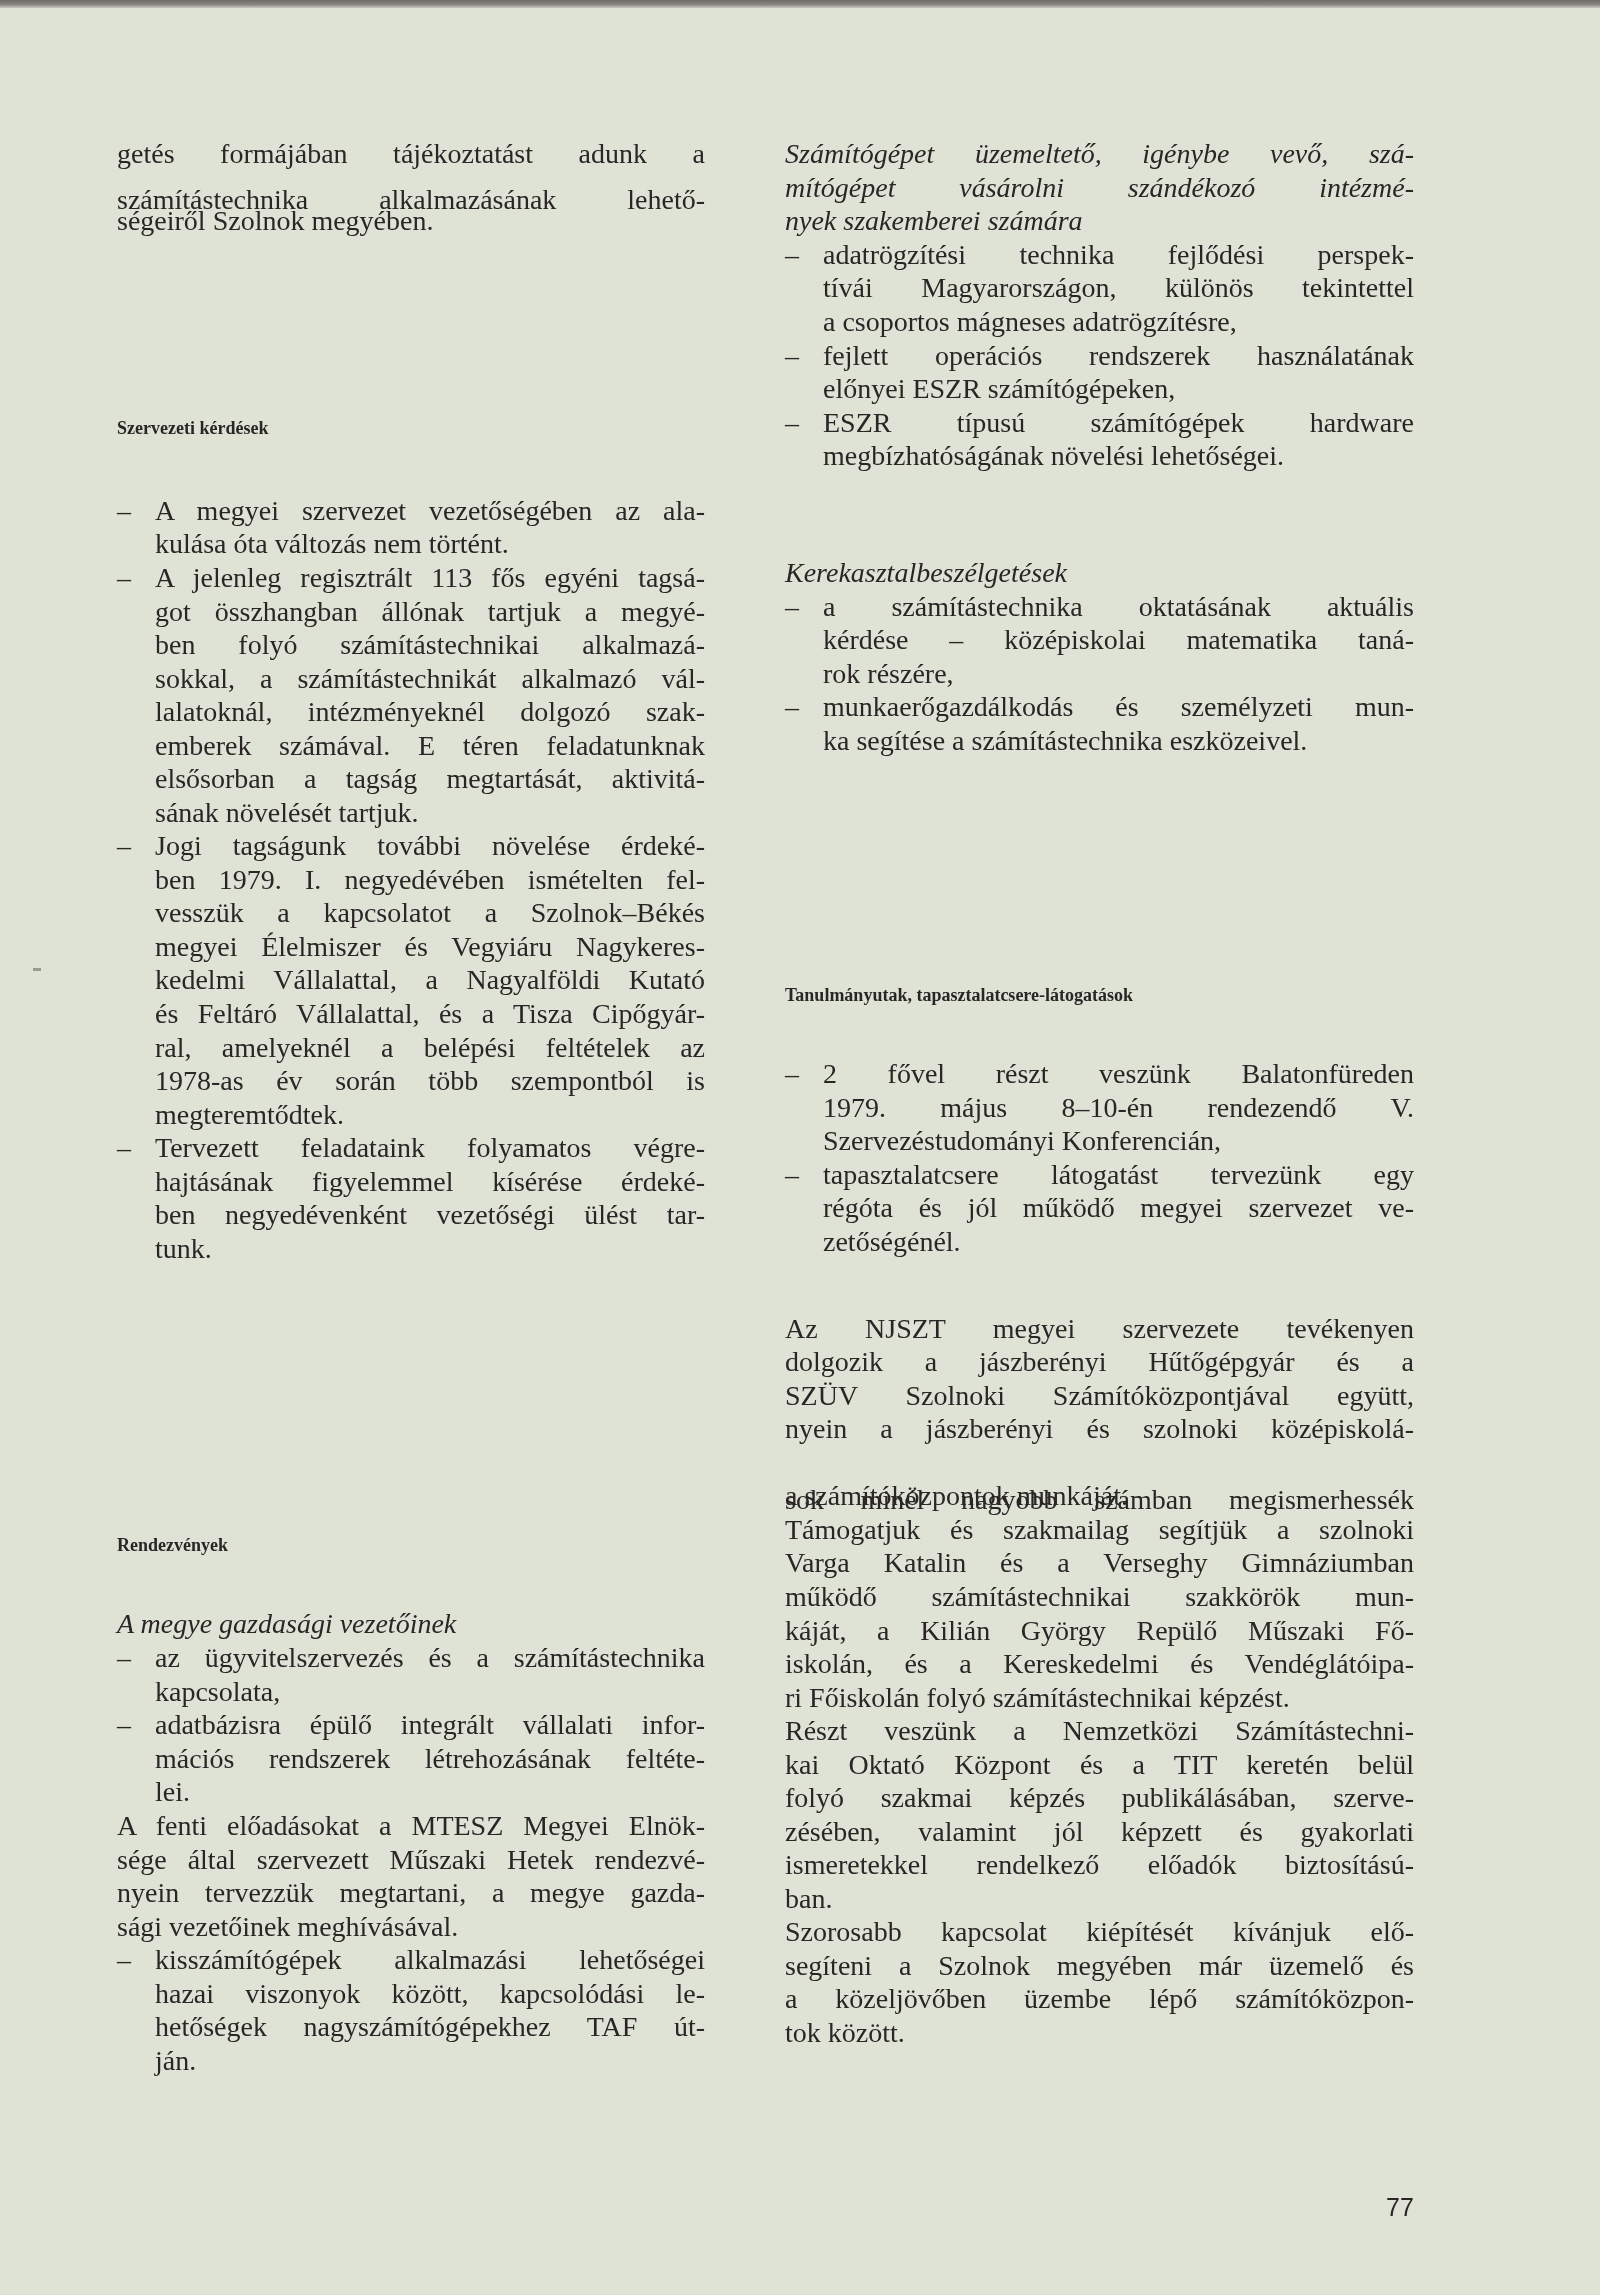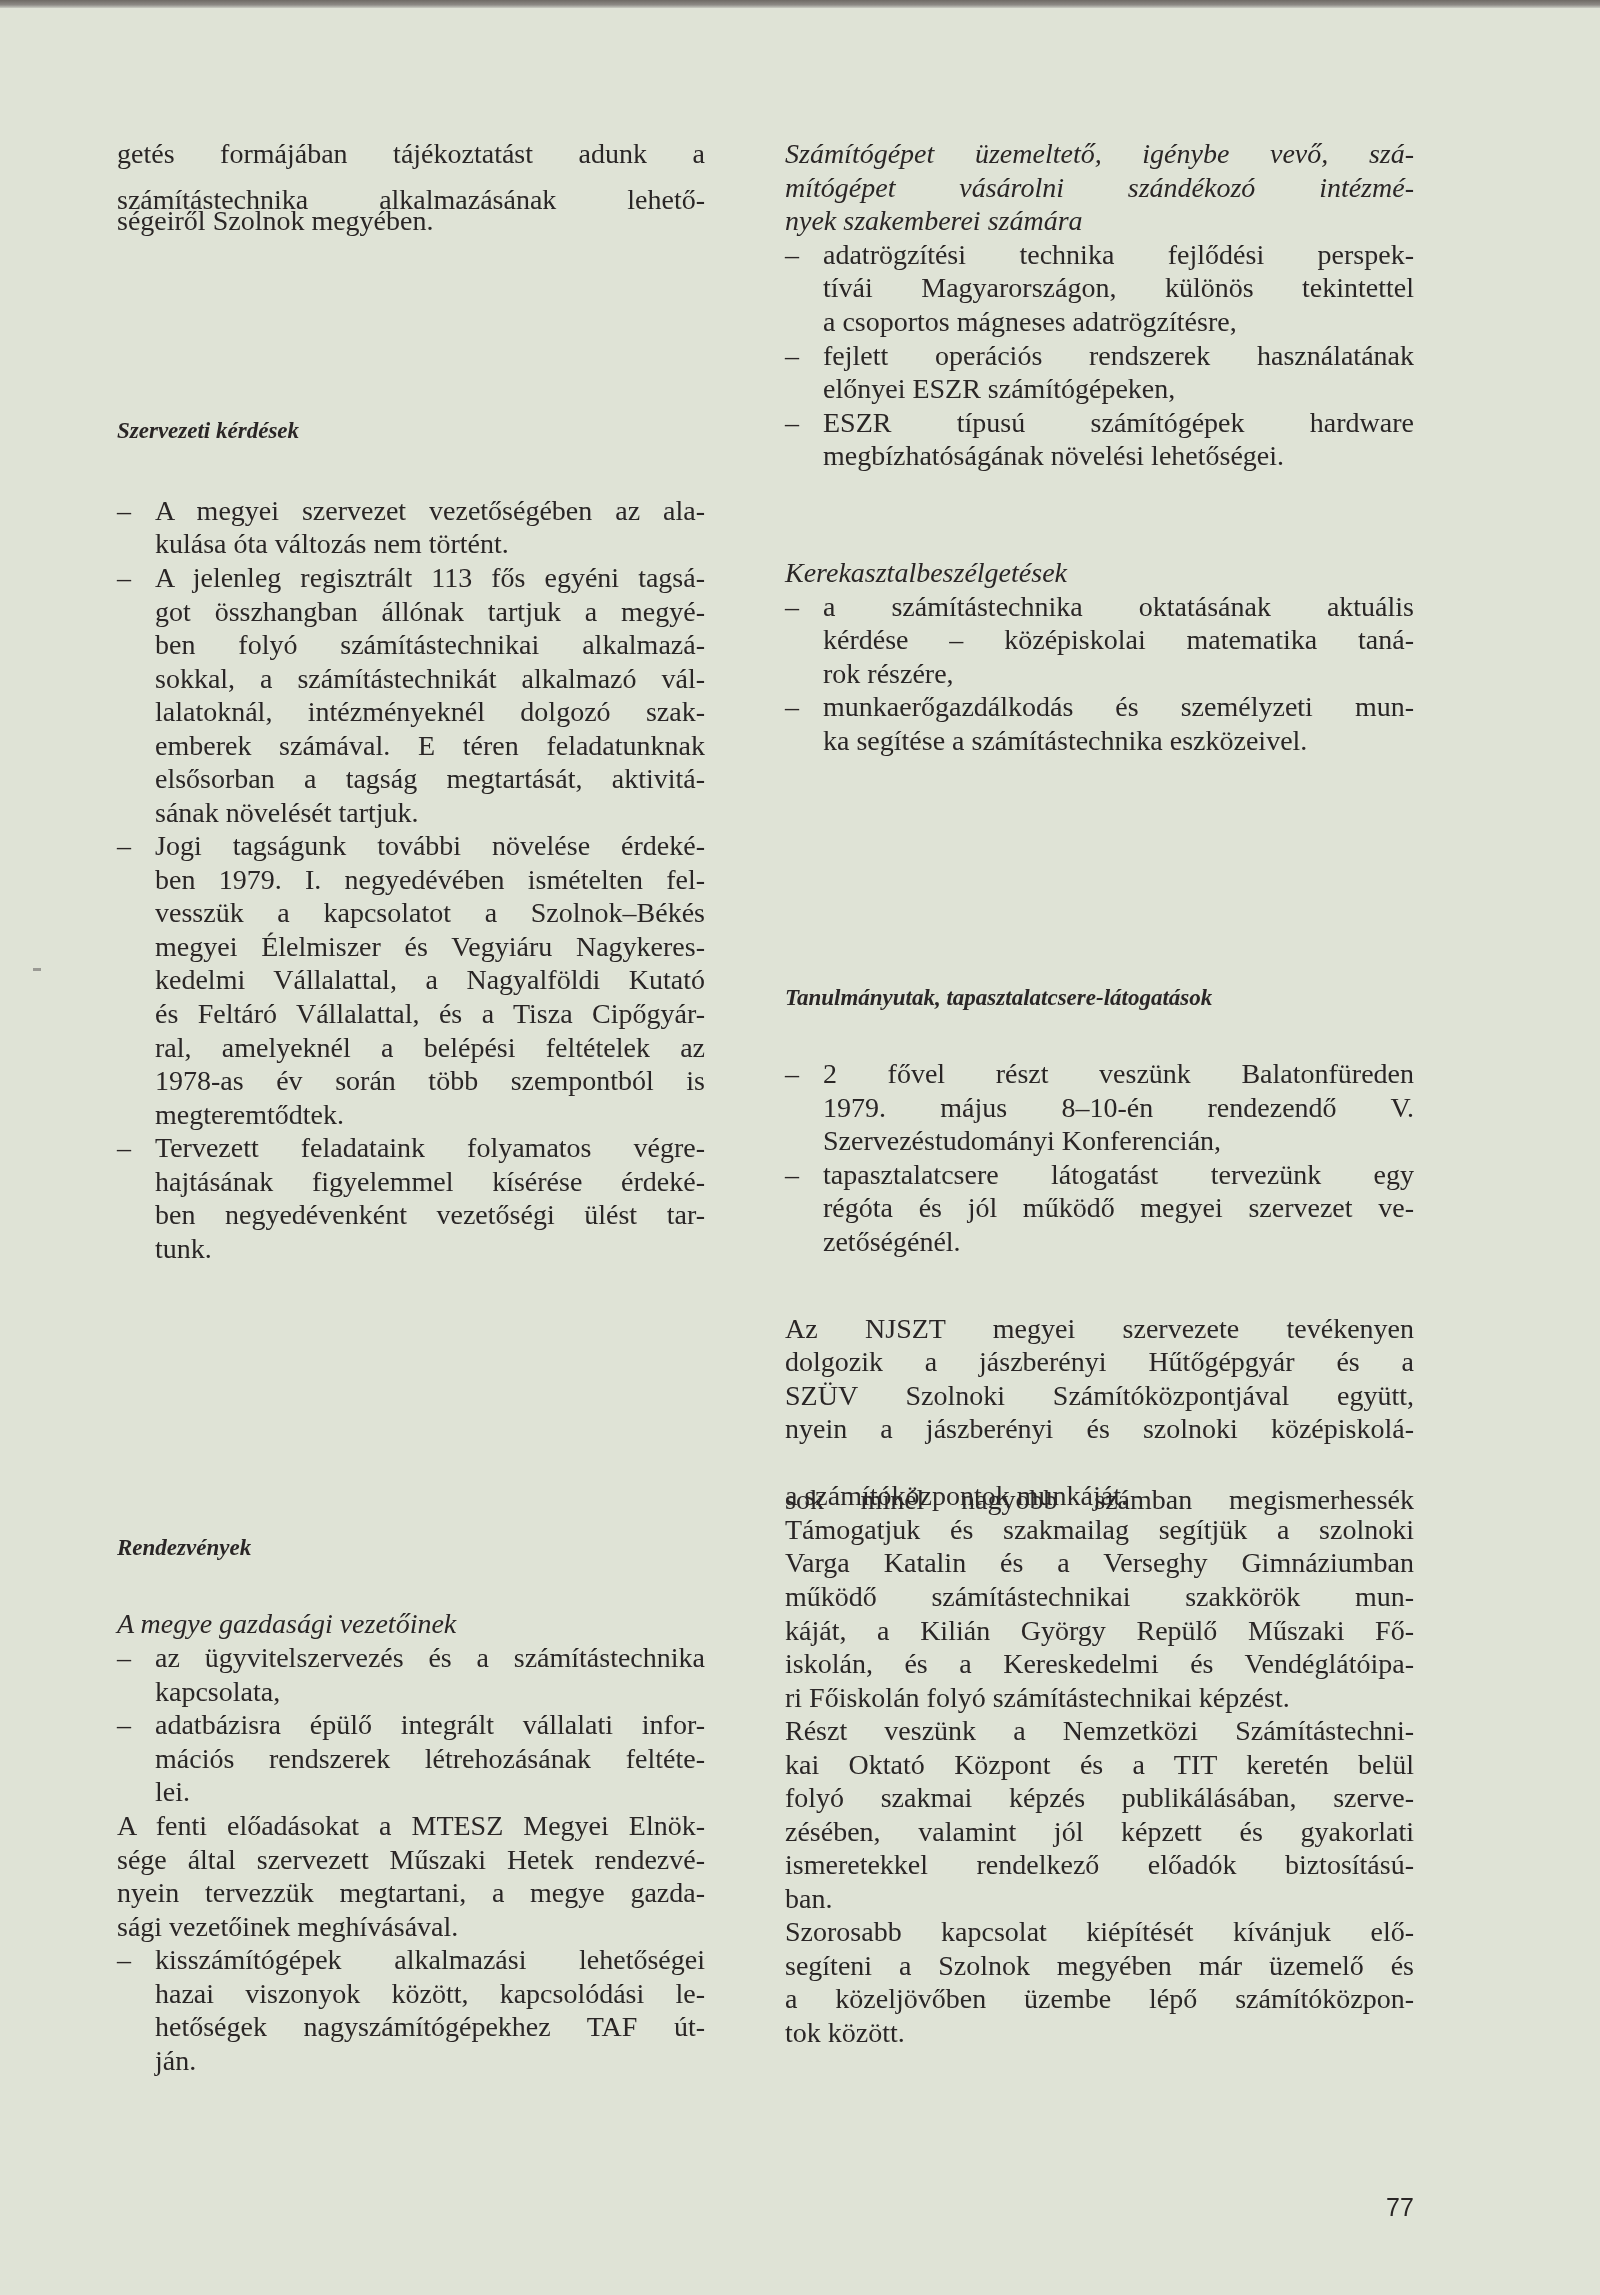--- a/index.html
+++ b/index.html
@@ -19,21 +19,21 @@
   #col-right { left: 785px; width: 629px; }
   .line {
     position: absolute; left: 0; right: 0;
     font-size: 28px; line-height: 33px; white-space: nowrap;
     text-align: justify; text-align-last: justify;
   }
   .line.last { text-align-last: left; }
   .line.ind { left: 38px; }
   .dash { position: absolute; left: -30px; }
   .line.ind .dash { left: -38px; }
-  .heading { position: absolute; font-size: 23px; font-weight: bold; white-space: nowrap; font-style: italic; }
+  .heading { position: absolute; font-size: 18px; font-weight: bold; white-space: nowrap; }
   .ital { font-style: italic; }
   .page-number { position: absolute; left: 1386px; top: 2193px; font-size: 25px; font-family: "Liberation Sans", sans-serif; }
   .speck { position: absolute; left: 33px; top: 968px; width: 8.3px; height: 2.5px; background: #9a9a94; }
 </style>
 </head>
 <body>
 
 <div class="top-edge"></div>
 <div class="speck"></div>
 

